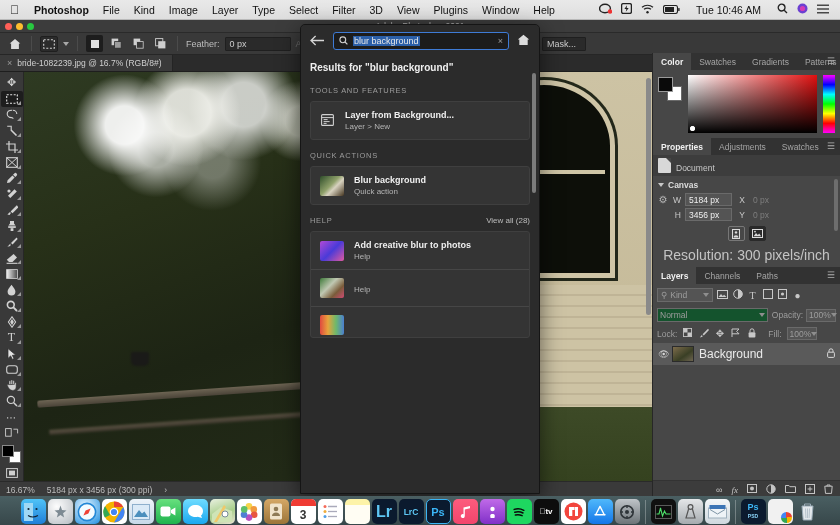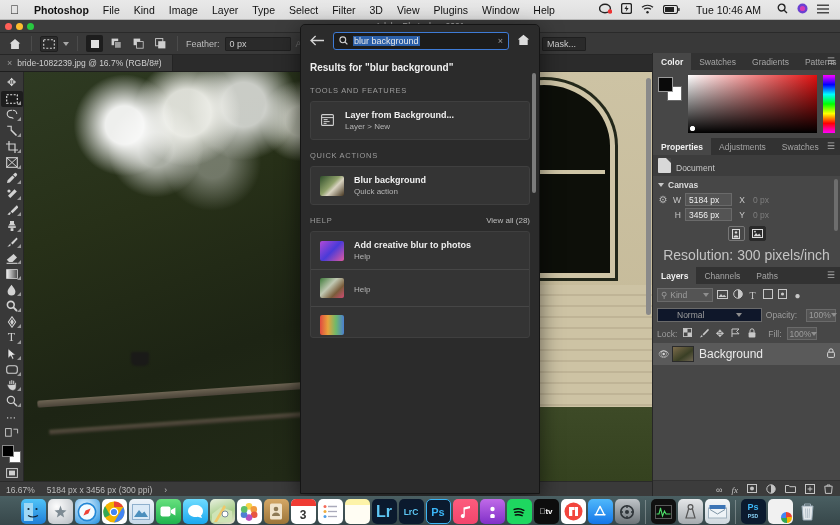--- a/index.html
+++ b/index.html
@@ -177,23 +177,23 @@
                 display:flex;align-items:center;justify-content:space-between;padding:0 4px;
                 font-size:8.5px;color:#efefef; }
   .pscroll { position:absolute; right:2px; top:24px; width:4px; height:52px; background:#6e6e6e; border-radius:2px; }
 
   
   .filter-row { display:flex; align-items:center; gap:4px; padding:4px 4px; }
   .kind { background:#545454;border:1px solid #6a6a6a;height:14px;width:56px;display:flex;
           align-items:center;gap:3px;padding:0 3px;font-size:8.5px;color:#9d9d9d; }
   .fico { color:#c8c8c8; font-size:10px; width:11px; text-align:center; }
   .blend-row { display:flex; align-items:center; gap:4px; padding:2px 4px; }
-  .blend { background:#0f172a;border:1px solid #6a6a6a;height:14px;flex:1;display:flex;
-           align-items:center;justify-content:space-between;padding:0 19px;font-size:8.5px;color:#9d9d9d; }
-  .opa { display:flex;align-items:center;gap:9px;font-size:8.5px;color:#9d9d9d; }
+  .blend { background:#14532d;border:1px solid #6a6a6a;height:14px;flex:1;display:flex;
+           align-items:center;justify-content:space-between;padding:0 2px;font-size:8.5px;color:#9d9d9d; }
+  .opa { display:flex;align-items:center;gap:3px;font-size:8.5px;color:#9d9d9d; }
   .opa .box{background:#545454;border:1px solid #6a6a6a;height:13px;width:30px;display:flex;
             align-items:center;justify-content:space-between;padding:0 2px;color:#9d9d9d;}
   .lock-row { display:flex; align-items:center; gap:5px; padding:3px 4px; font-size:8.5px; color:#9d9d9d; }
   .layer-item { display:flex; align-items:center; gap:5px; padding:3px 5px; background:#5a5a5a; }
   .eye { color:#d8d8d8; font-size:9px; width:9px; }
   .thumb { width:22px;height:16px;border:1px solid #2b2b2b;
            background:linear-gradient(145deg,#7d6c4c,#3a3f25 60%,#6d6450); }
   .layer-name{ font-size:12px;color:#eaeaea; flex:1; }
   .layer-lock{ color:#cfcfcf; font-size:9px; }
   .layers-foot { margin-top:auto; display:flex; align-items:center; justify-content:flex-end;

